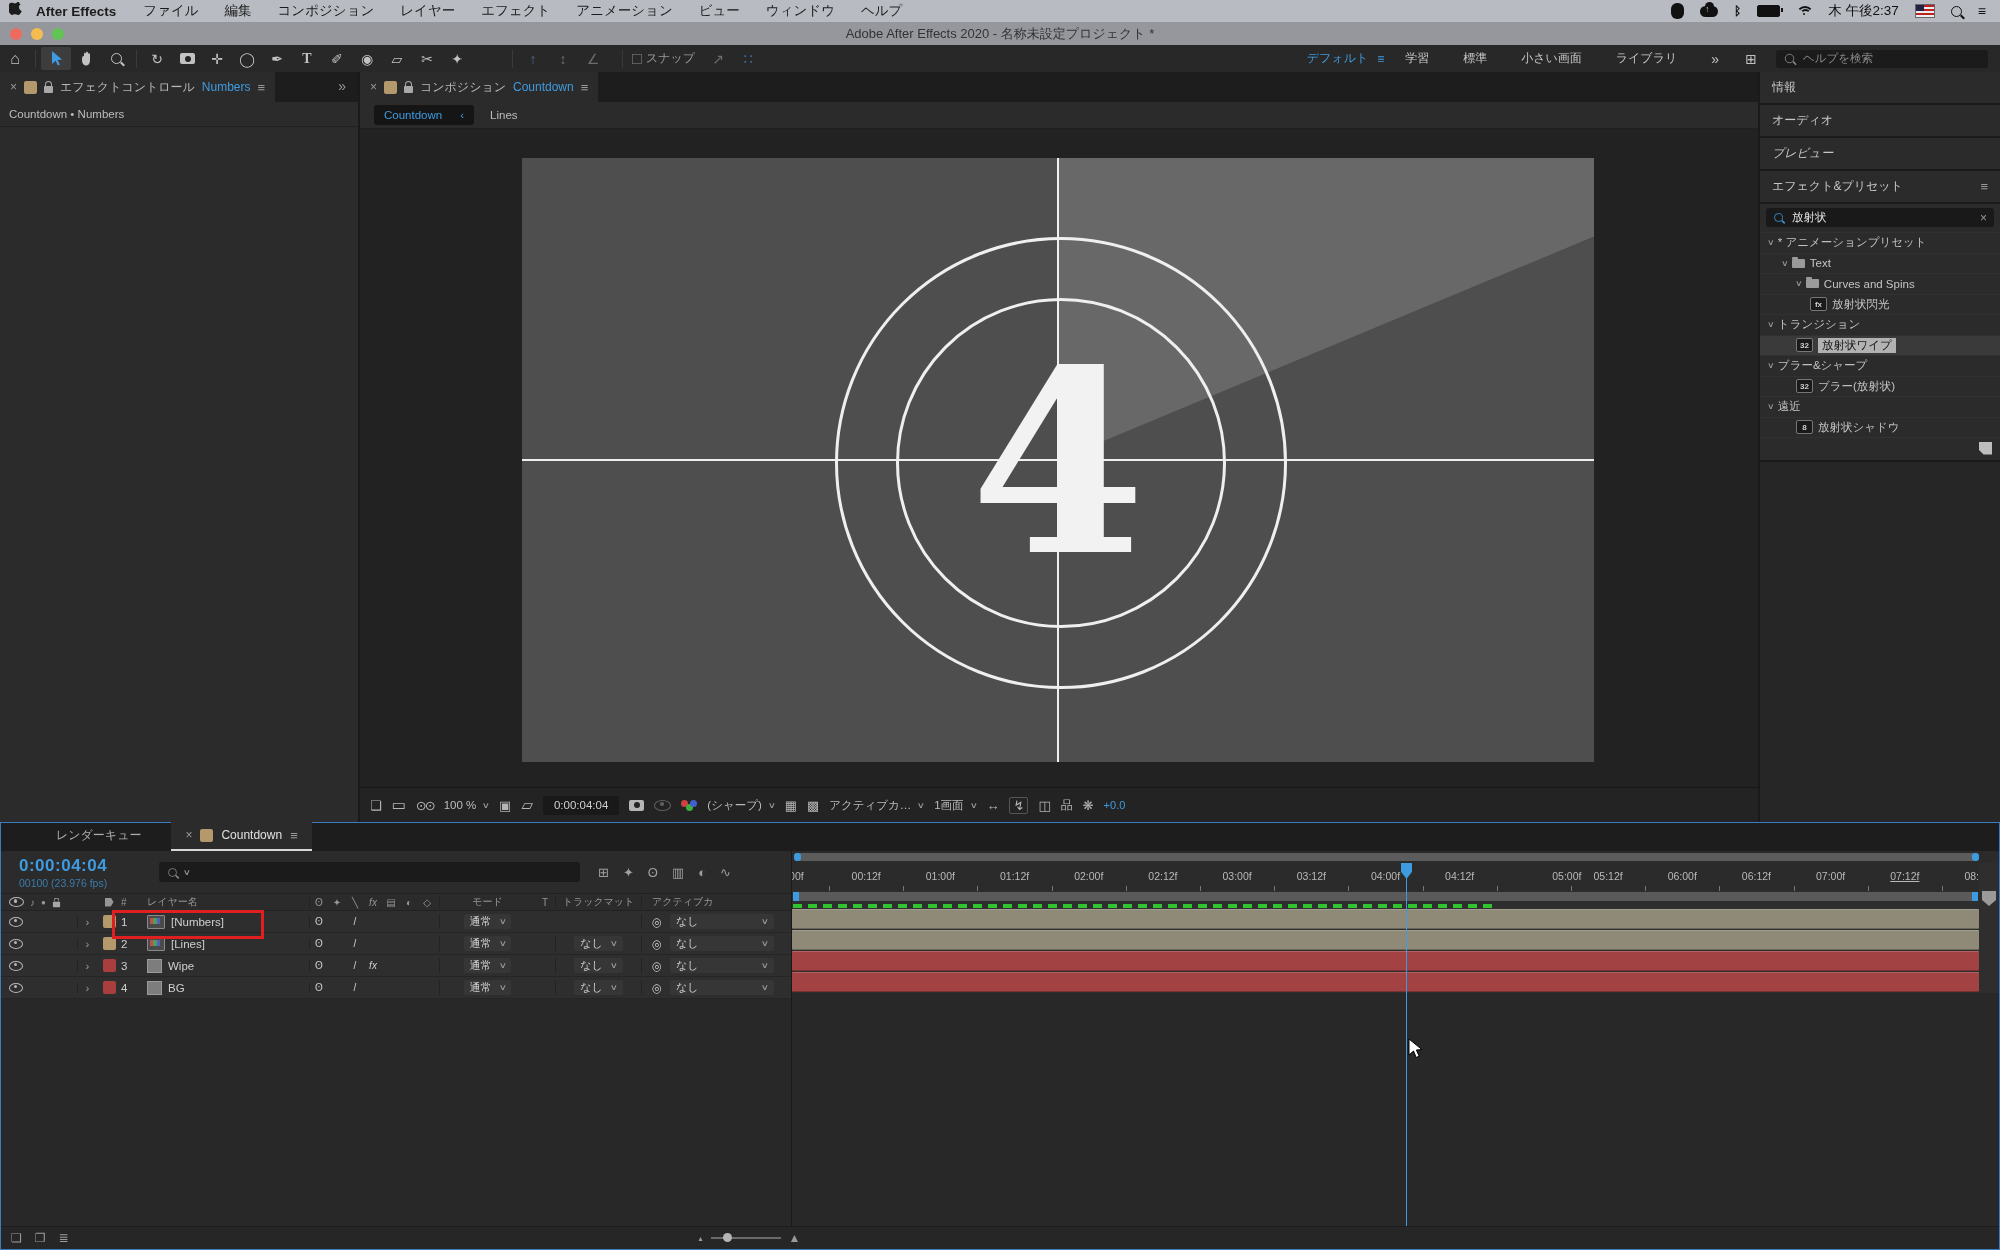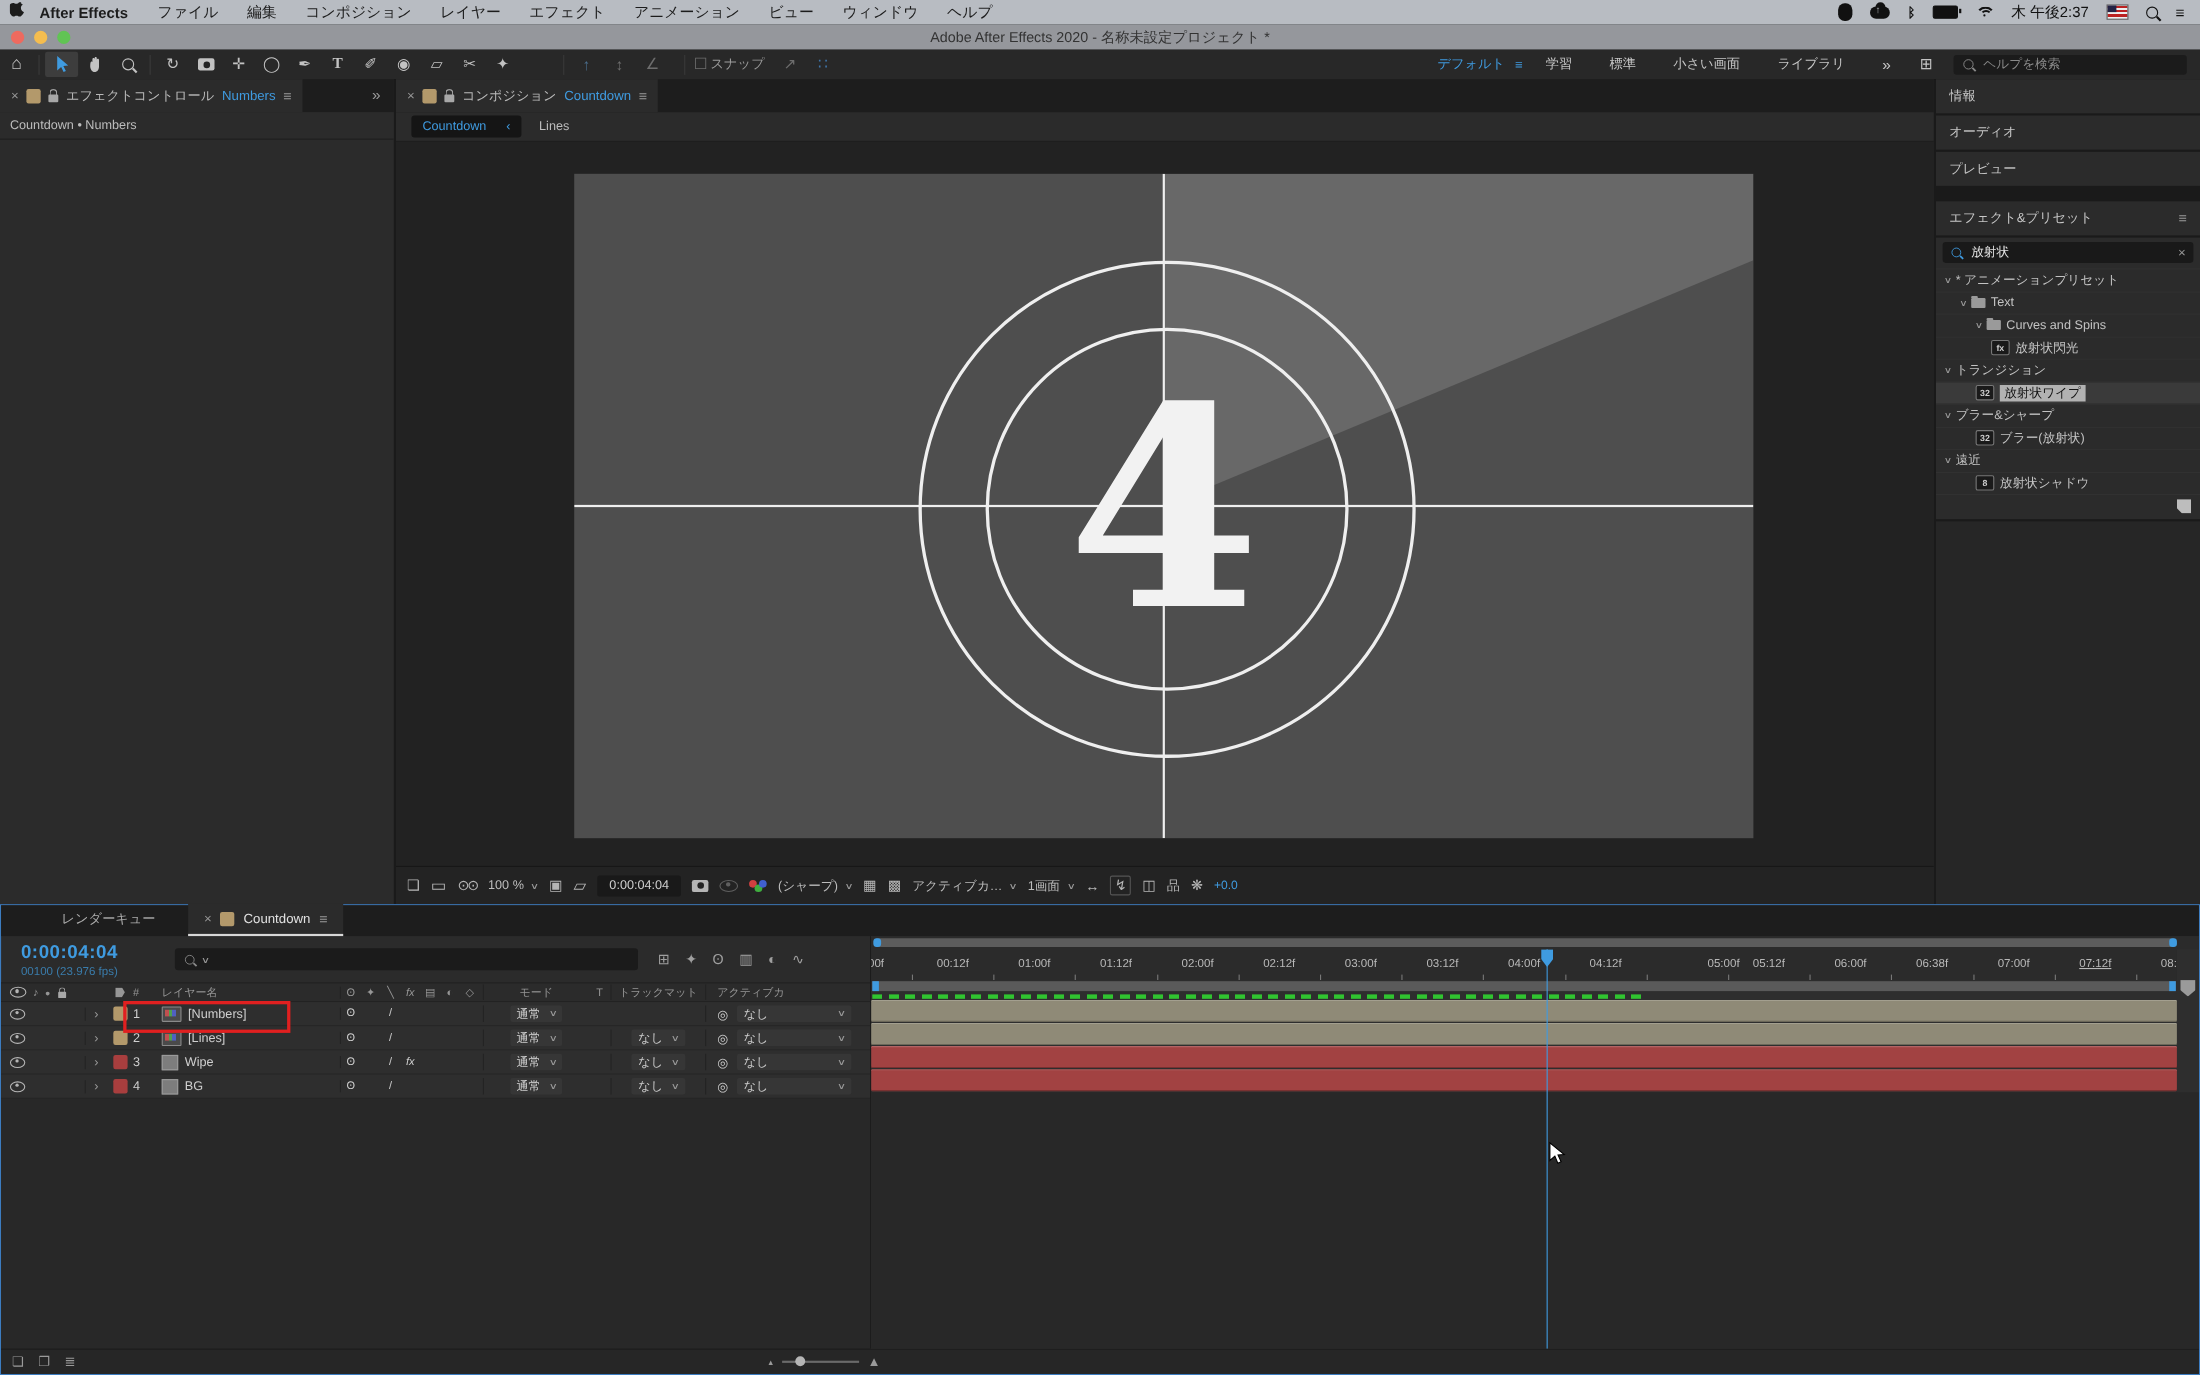--- a/index.html
+++ b/index.html
@@ -365,21 +365,21 @@
         <span class="vico" style="font-size:12px;">品</span>
         <span class="vico">❋</span>
         <span class="blue" style="font-size:11px;">+0.0</span>
       </div>
     </div>
 
     <div id="right-col">
       <div id="rp-top">
           <div class="rp-header" style="margin-bottom: 2px;">情報</div>
           <div class="rp-header" style="margin-bottom: 2px;">オーディオ</div>
-          <div class="rp-header" style="margin-bottom: 12px;">プレビュー</div>
+          <div class="rp-header" style="margin-bottom: 0; font-style: italic;">プレビュー</div>
         </div>
       <div class="rp-header">
         <span>エフェクト&amp;プリセット</span>
         <div class="grow"></div>
         <span class="ham">≡</span>
       </div>
       <div id="fxp-body">
         <div id="fxp-search">
           <span class="mag" style="color:#3f9be0;transform:scale(.8);"></span>
           <span>放射状</span>
@@ -717,21 +717,21 @@
             <span class="rlabel" style="left: 50%;">04:00f</span>
             <span class="rtick" style="left: 53.125%;"></span>
             <span class="rlabel" style="left: 56.25%;">04:12f</span>
             <span class="rtick" style="left: 59.375%;"></span>
             <span class="rlabel" style="left: 62.5%; margin-left: 33px;">05:00f</span>
             <span class="rtick" style="left: 65.625%;"></span>
             <span class="rlabel" style="left: 68.75%;">05:12f</span>
             <span class="rtick" style="left: 71.875%;"></span>
             <span class="rlabel" style="left: 75%;">06:00f</span>
             <span class="rtick" style="left: 78.125%;"></span>
-            <span class="rlabel" style="left: 81.25%;">06:38f</span>
+            <span class="rlabel" style="left: 81.25%;">06:12f</span>
             <span class="rtick" style="left: 84.375%;"></span>
             <span class="rlabel" style="left: 87.5%;">07:00f</span>
             <span class="rtick" style="left: 90.625%;"></span>
             <span class="rlabel" style="left: 93.75%; text-decoration: underline;">07:12f</span>
             <span class="rtick" style="left: 96.875%;"></span>
             <span class="rlabel" style="left: 100%;">08:00f</span>
           </div>
         <div id="workarea">
           <div class="bar"></div>
           <span class="wcap" style="left:1px;"></span>

